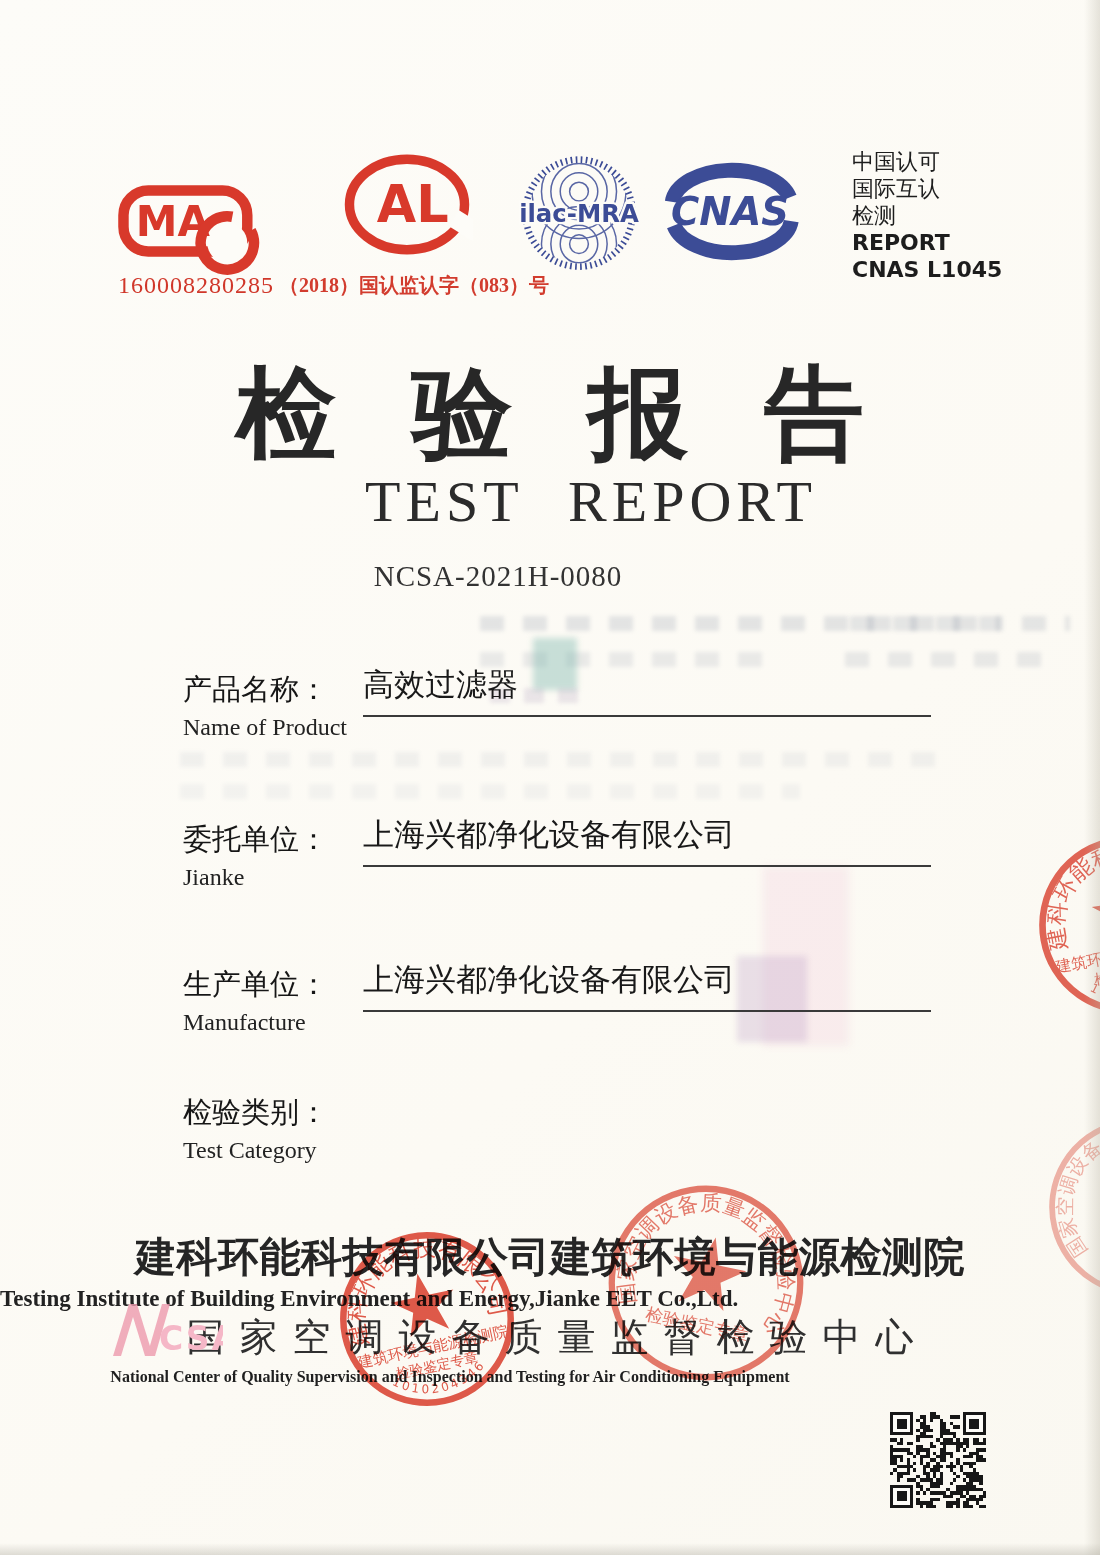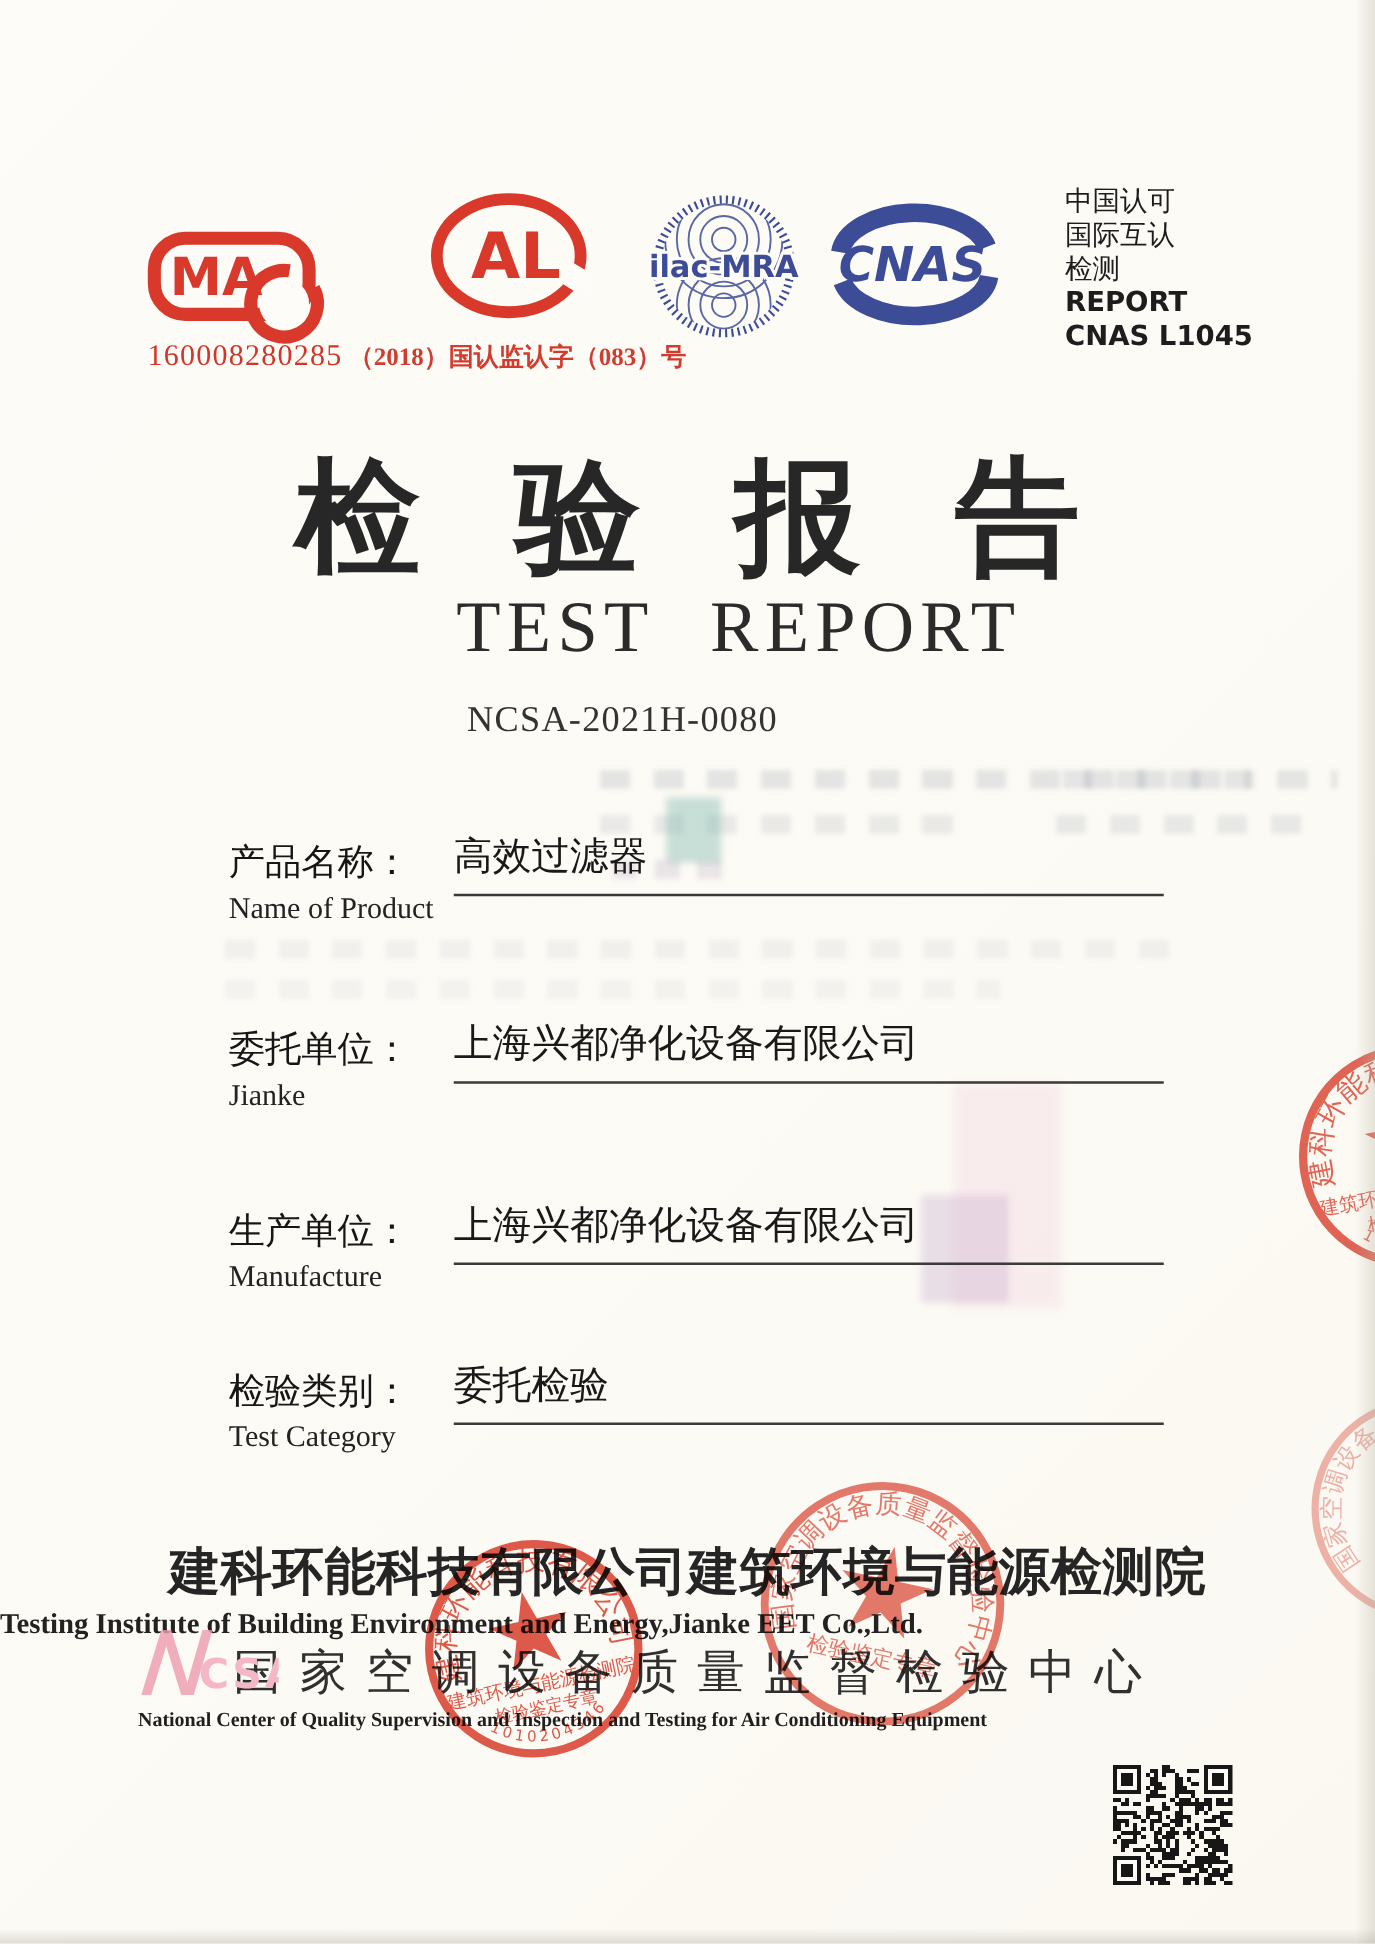--- a/index.html
+++ b/index.html
@@ -122,21 +122,20 @@
     <div class="val">上海兴都净化设备有限公司</div>
   </div>
   <div class="field" style="top:965px;">
     <div class="lcn">生产单位：</div>
     <div class="len">Manufacture</div>
     <div class="val">上海兴都净化设备有限公司</div>
   </div>
   <div class="field" style="top:1093px;padding-left:20px;">
     <div class="lcn">检验类别：</div>
     <div class="len">Test Category</div>
-    <div class="val">委托检验</div>
   </div>
 
   <div class="abs org-cn">建科环能科技有限公司建筑环境与能源检测院</div>
   <div class="abs org-en">Testing Institute of Building Environment and Energy,Jianke EET Co.,Ltd.</div>
   <div class="abs center-cn">国家空调设备质量监督检验中心</div>
   <div class="abs center-en">National Center of Quality Supervision and Inspection and Testing for Air Conditioning Equipment</div>
 
   <svg class="abs" style="left:103px;top:1298px;" width="120" height="64" viewBox="0 0 120 64">
     <g fill="#ee9bae" opacity=".8">
       <polygon points="10,58 26,6 34,6 18,58"></polygon>

